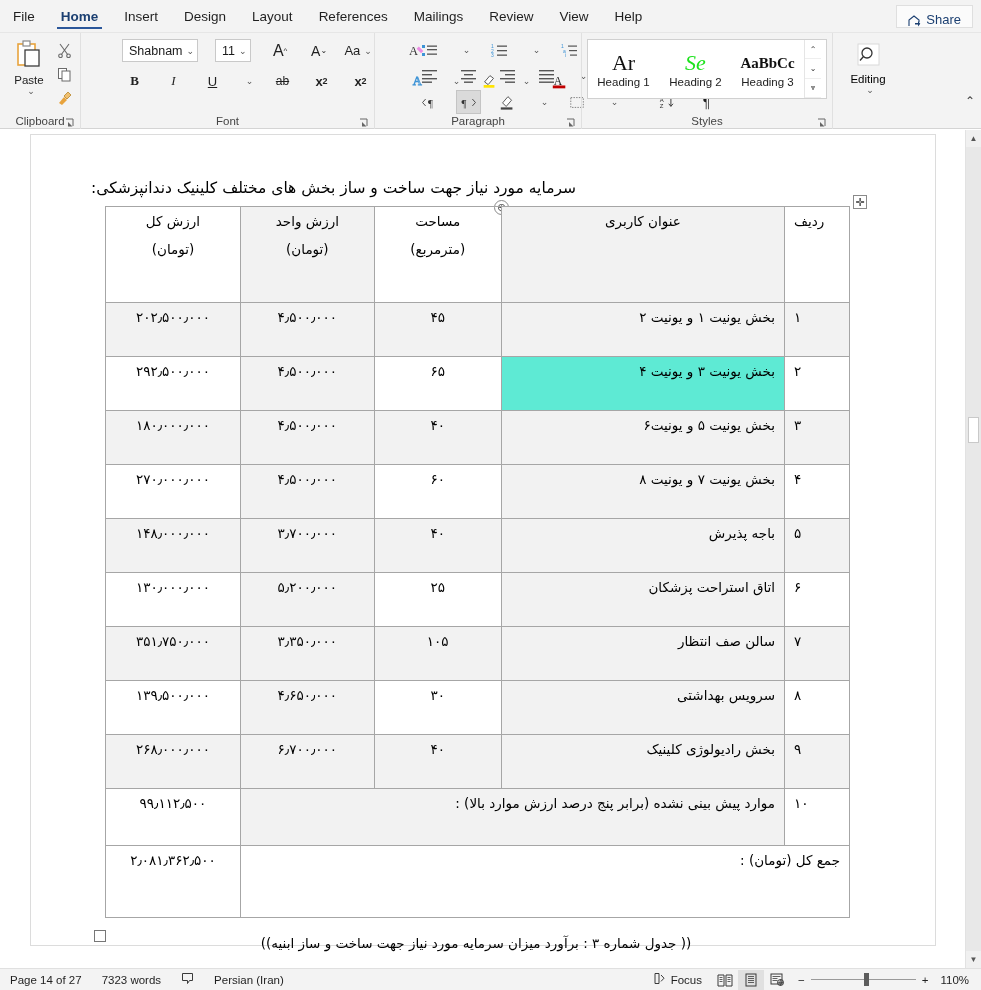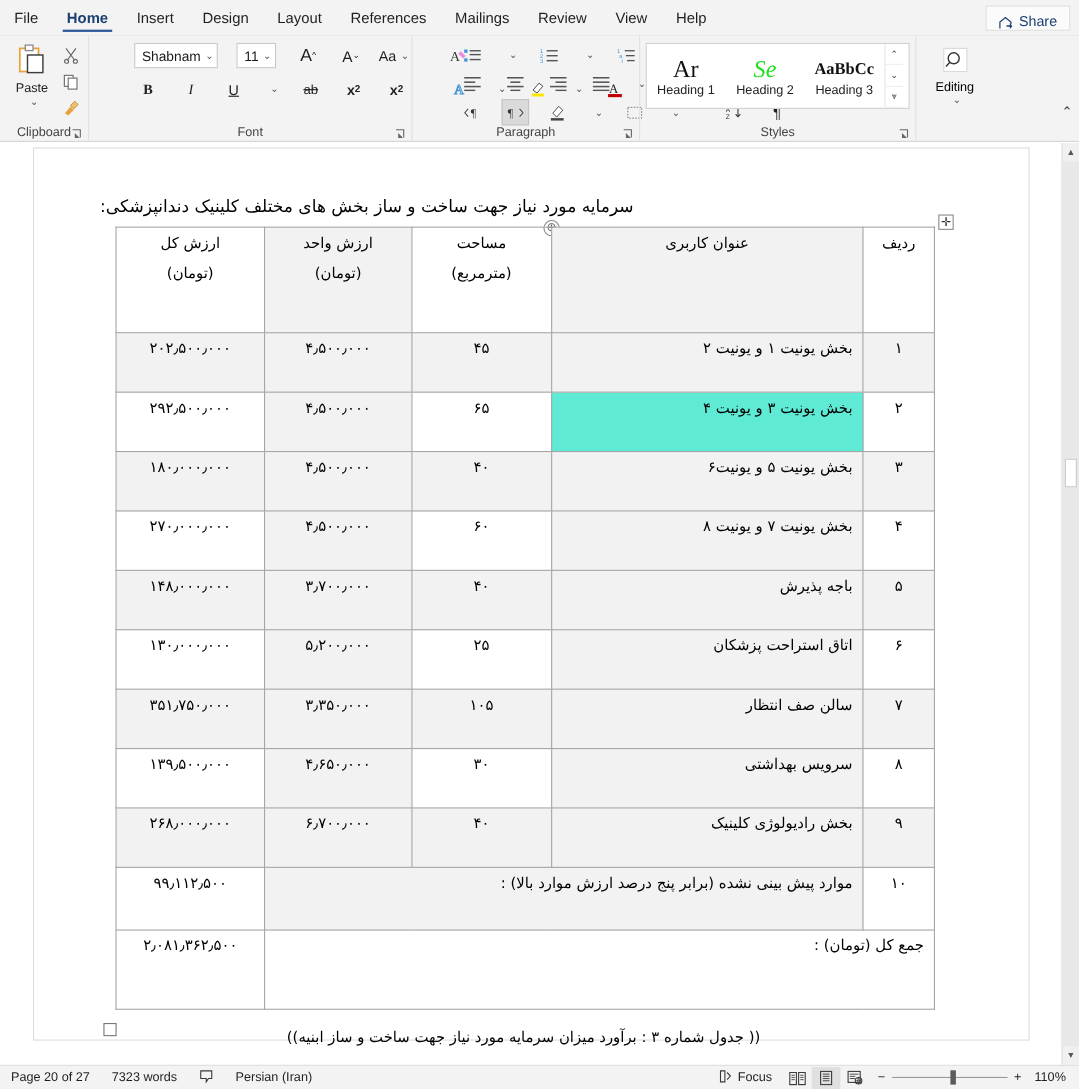--- a/index.html
+++ b/index.html
@@ -164,21 +164,21 @@
     direction: rtl;
     font-family:"DejaVu Sans", sans-serif;
   }
   table.doc-table td {
     border:1px solid #a6a6a6;
     font-size:13.5px;
     color:#000;
     padding:6px 9px 0 9px;
     vertical-align:top;
   }
-  .c-radif  { width:65px;  text-align:center;margin-left:44px; }
+  .c-radif  { width:65px;  text-align:left;margin-left:44px; }
   .c-title  { width:284px; text-align:right; }
   .c-area   { width:127px; text-align:center; }
   .c-unit   { width:134px; text-align:center; }
   .c-total  { width:135px; text-align:center; }
   thead td { height:96px; text-align:center; }
   thead .c-title { text-align:center; }
   .hdr2 { display:block; margin-top:12px; }
   tbody tr td { height:54px; }
   tr.shade td { background:#f2f2f2; }
   tr.r10 td { height:57px; }
@@ -706,21 +706,21 @@
 
 <div class="vscroll">
   <div class="vs-track">
     <div class="vs-thumb"></div>
   </div>
   <div class="vs-arrow">▲</div>
   <div class="vs-arrow vs-bottom">▼</div>
 </div>
 
 <div class="statusbar">
-  <div class="sb-item">Page 20 of 27</div>
+  <div class="sb-item">Page 14 of 27</div>
   <div class="sb-item">7323 words</div>
   <div class="sb-item">
     <span>
       <svg width="13" height="13" viewBox="0 0 13 13">
           <path d="M1.5 1.5 h10 v7 l-3 0 l-2 3 l0 -3 l-5 0z" fill="none" stroke="#3a3a3a" stroke-width="1"></path>
         </svg>
     </span>
   </div>
   <div class="sb-item">Persian (Iran)</div>
 

